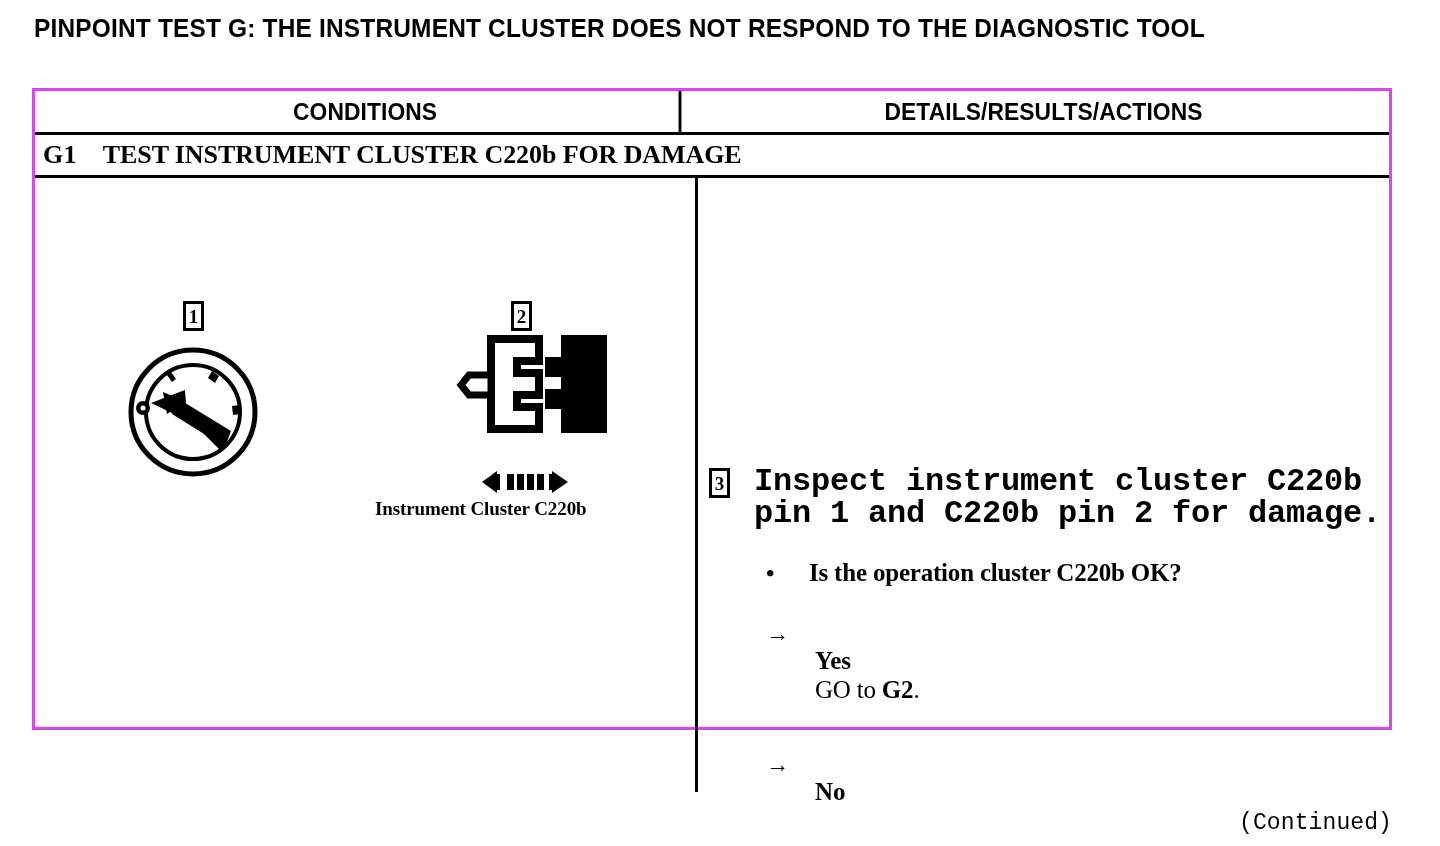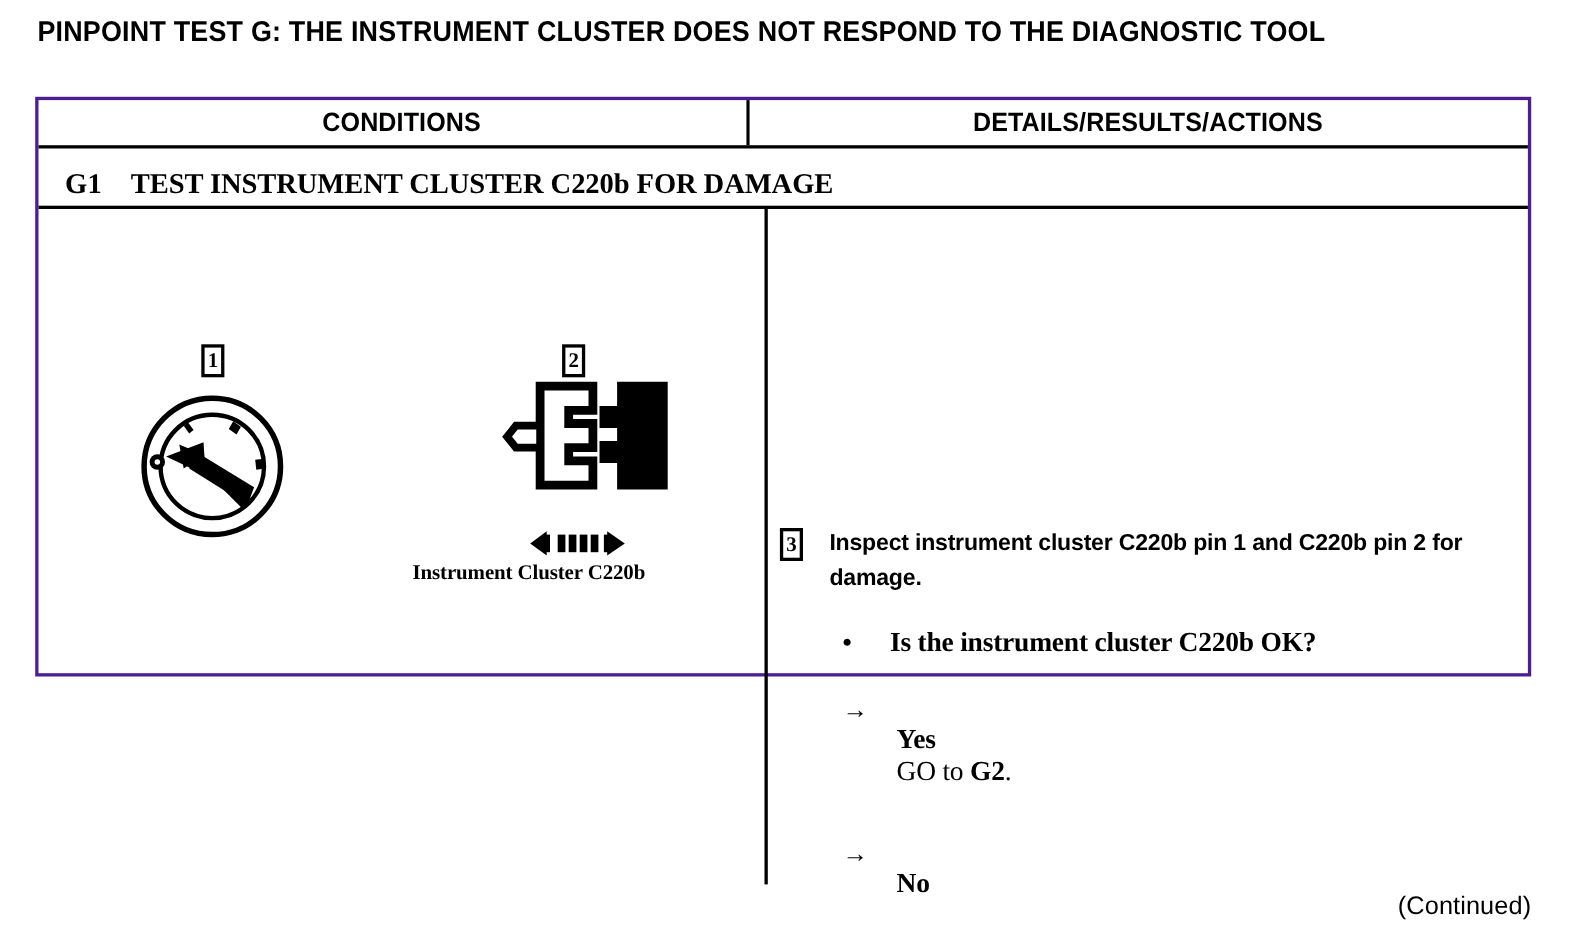--- a/index.html
+++ b/index.html
@@ -32,22 +32,22 @@
     transform-origin: left top;
     -webkit-font-smoothing: none;
   }
 
   
   .proc-table {
     position: absolute;
     left: 32px;
     top: 88px;
     width: 1360px;
-    height: 527px;
-    border: 3px solid #4c1d95;
+    height: 642px;
+    border: 3px solid #d946ef;
     box-sizing: border-box;
   }
 
   .head-row {
     display: flex;
     height: 44px;
     border-bottom: 3px solid #000;
     box-sizing: border-box;
   }
   .head-cell {
@@ -63,22 +63,21 @@
   }
   .head-cell.left  { width: 663px; border-right: 3px solid #000; }
   .head-cell.right { flex: 1 1 auto; }
 
   .step-row {
     height: 43px;
     border-bottom: 3px solid #000;
     box-sizing: border-box;
     display: flex;
     align-items: center;
-    padding-left: 24px;
-    margin-top: 12px;
+    padding-left: 8px;
   }
   .step-id {
     font-family: "Liberation Serif", serif;
     font-weight: bold;
     font-size: 26px;
     margin-right: 26px;
     letter-spacing: 0.3px;
   }
   .step-title {
     font-family: "Liberation Serif", serif;
@@ -168,23 +167,23 @@
   .step3-head {
     display: flex;
     align-items: flex-start;
   }
   .callout-3 {
     flex: 0 0 auto;
     margin-top: 2px;
     margin-right: 24px;
   }
   .step3-text {
-    font-family: Liberation Sans, sans-serif;
-    font-weight: bold;
-    font-size: 21px;
+    font-family: Liberation Mono, monospace;
+    font-weight: bold;
+    font-size: 32px;
     line-height: 32px;
     letter-spacing: -0.2px;
     flex: 1 1 auto;
   }
 
   .bullet-line {
     display: flex;
     margin-top: 28px;
     padding-left: 57px;
   }
@@ -233,21 +232,21 @@
   .answer-detail.bold {
     font-weight: bold;
   }
   .answer-detail .b { font-weight: bold; }
 
   
   .continued {
     position: absolute;
     right: 48px;
     top: 810px;
-    font-family: Liberation Sans, sans-serif;
+    font-family: Liberation Mono, monospace;
     font-size: 23px;
     letter-spacing: 0.1px;
   }
 </style>
 </head>
 <body>
 
 <div class="page-title">PINPOINT TEST G: THE INSTRUMENT CLUSTER DOES NOT RESPOND TO THE DIAGNOSTIC TOOL</div>
 
 <div class="proc-table">
@@ -337,21 +336,21 @@
 
       <div class="step3-block">
 
         <div class="step3-head">
           <div class="callout callout-3">3</div>
           <div class="step3-text">Inspect instrument cluster C220b pin 1 and C220b pin 2 for damage.</div>
         </div>
 
         <div class="bullet-line">
           <span class="bullet-mark">•</span>
-          <span class="bullet-text">Is the instrument cluster C220b OK?</span>
+          <span class="bullet-text">Is the operation cluster C220b OK?</span>
         </div>
 
         <div class="answer-block answer-1">
           <span class="answer-arrow">→</span>
           <div class="answer-body">
             <div class="answer-label">Yes</div>
             <div class="answer-detail">
               <span>GO to </span><span class="b">G2</span><span>.</span>
             </div>
           </div>

